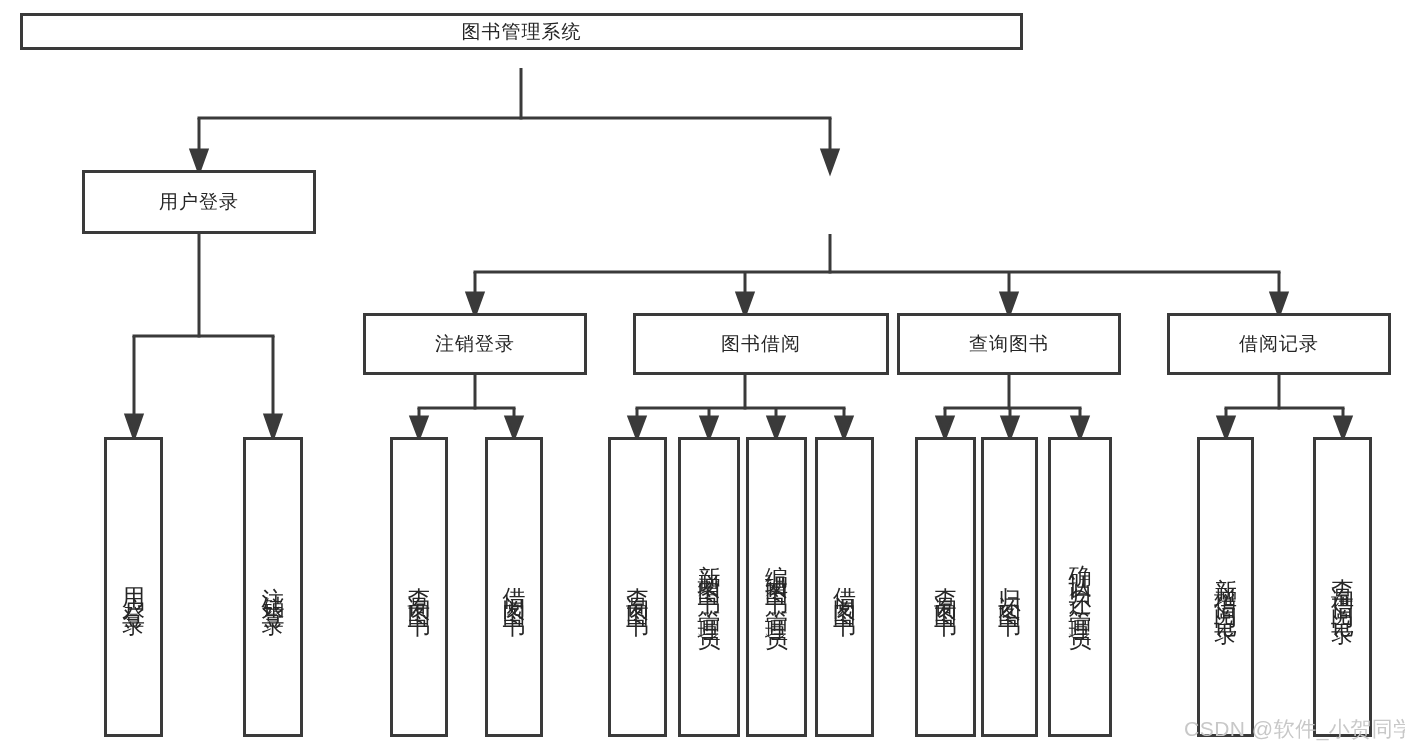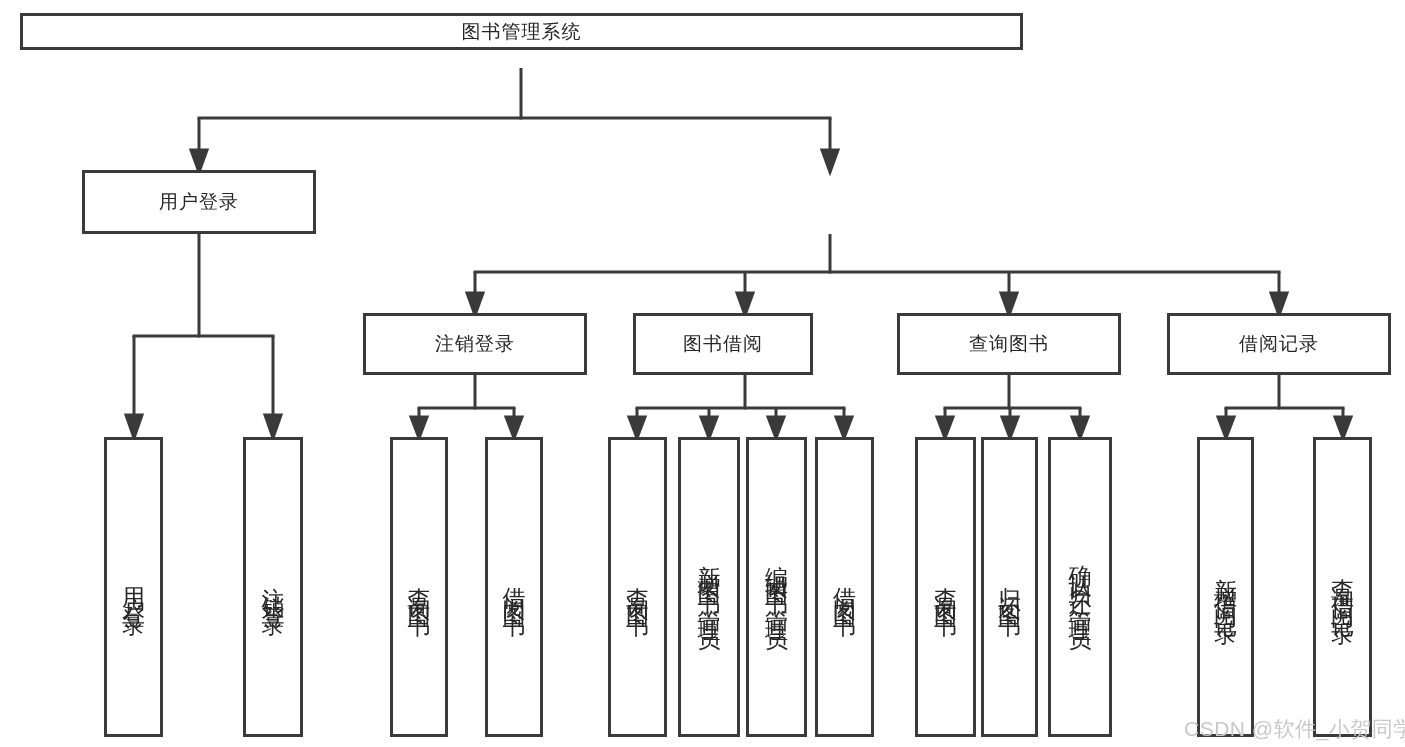--- a/index.html
+++ b/index.html
@@ -144,21 +144,21 @@
     <span class="lbl">图书管理系统</span>
   </div>
 
   <div class="box" style="left:82px;top:170px;width:234px;height:64px">
     <span class="lbl">用户登录</span>
   </div>
 
   <div class="box" style="left:363px;top:313px;width:224px;height:62px">
     <span class="lbl">注销登录</span>
   </div>
-  <div class="box" style="left:633px;top:313px;width:180px;height:62px">
+  <div class="box" style="left:633px;top:313px;width:256px;height:62px">
     <span class="lbl">图书借阅</span>
   </div>
   <div class="box" style="left:897px;top:313px;width:224px;height:62px">
     <span class="lbl">查询图书</span>
   </div>
   <div class="box" style="left:1167px;top:313px;width:224px;height:62px">
     <span class="lbl">借阅记录</span>
   </div>
 
   <div class="box v" style="left:104px;top:437px;width:59px;height:300px">

